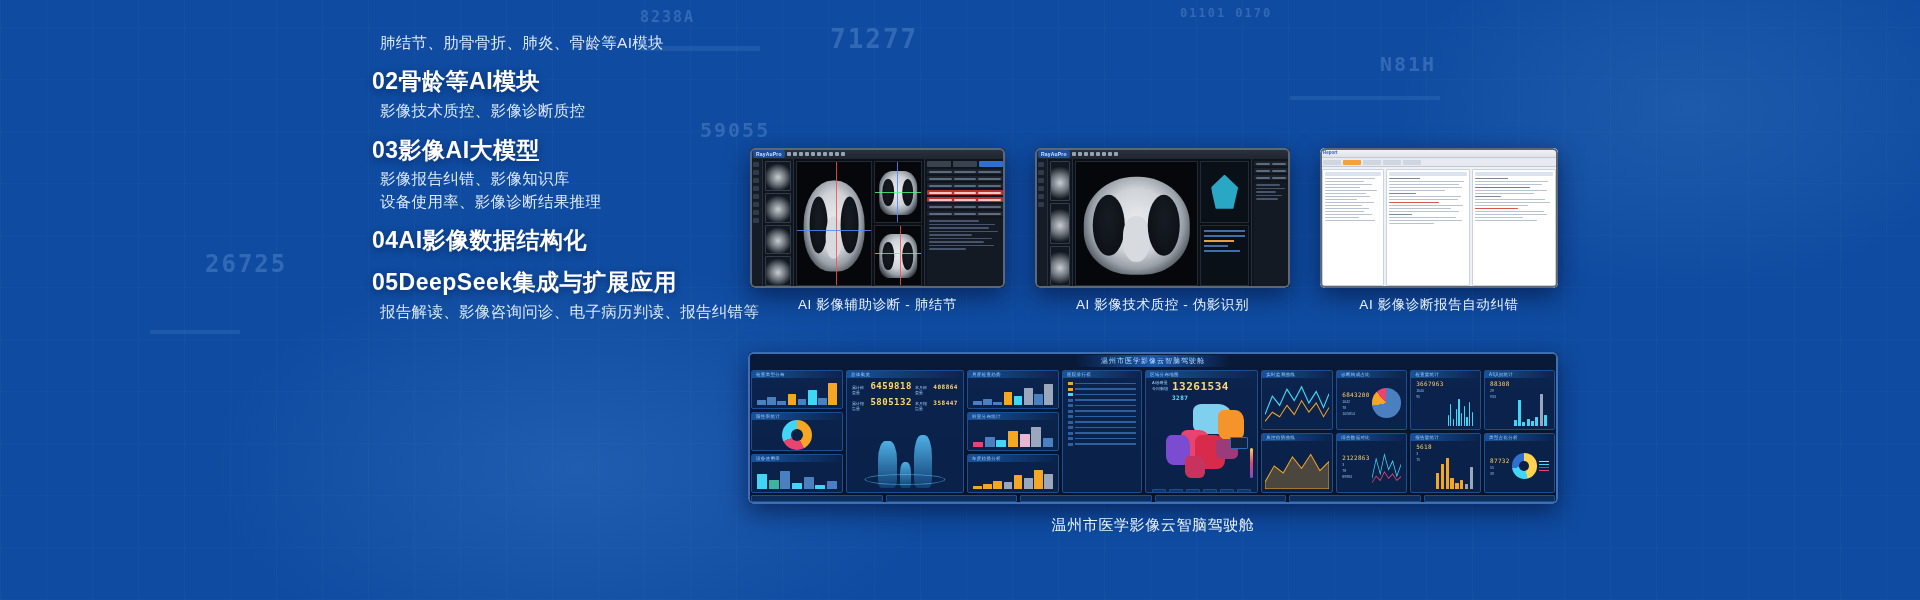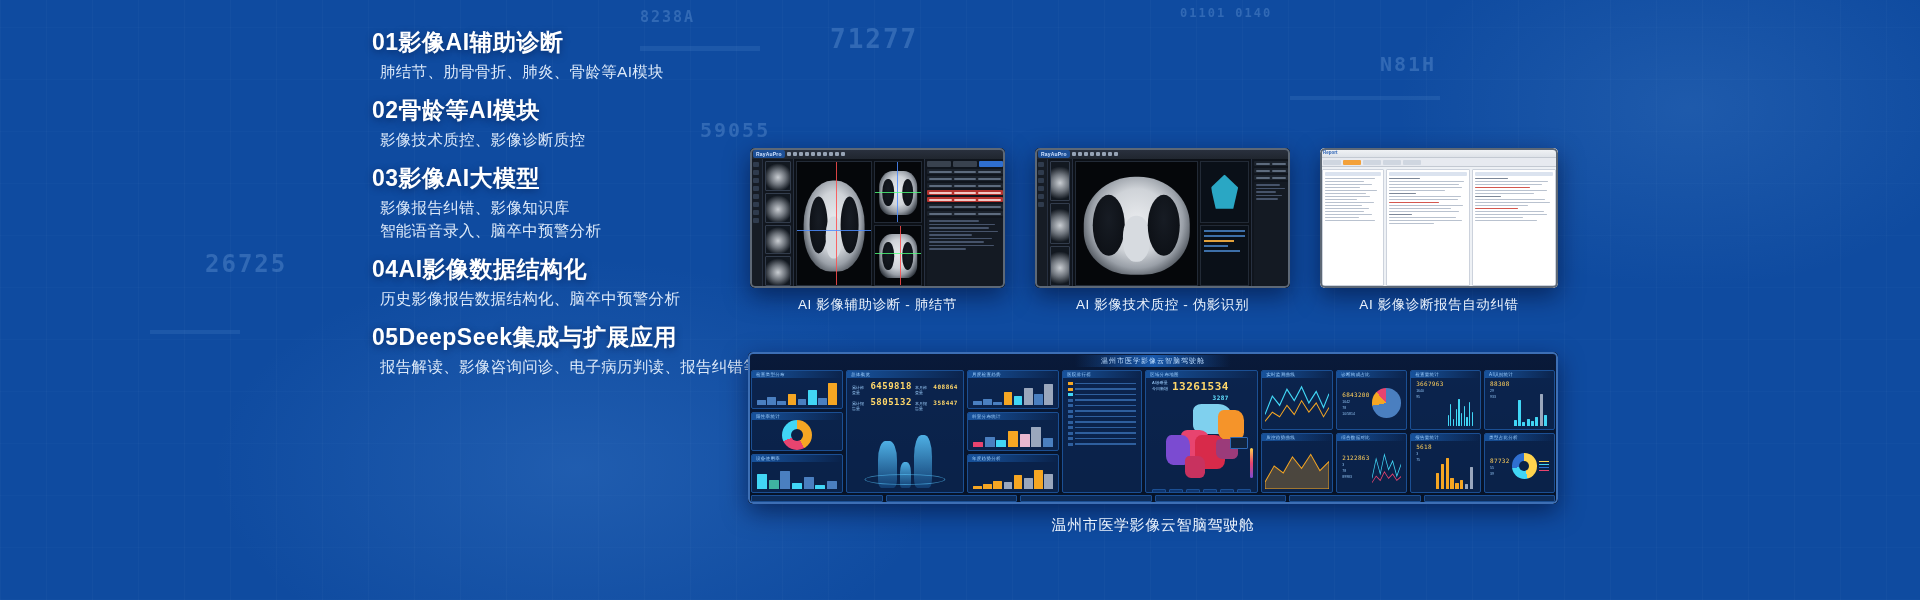--- a/index.html
+++ b/index.html
@@ -139,21 +139,21 @@
          position:relative;overflow:hidden;padding:9px 3px 3px 3px;min-height:0;}
   .panel:before{content:"";position:absolute;left:0;right:0;top:0;height:7px;
          background:linear-gradient(90deg,#17529c,rgba(23,82,156,0));}
   .ph{position:absolute;left:4px;top:1px;font-size:4.5px;color:#9fd0ff;letter-spacing:.3px;}
   .bars{display:flex;align-items:flex-end;gap:1.5px;height:100%;padding:0 2px;}
   .bars i{flex:1;border-radius:.5px;display:block;}
   .pie{border-radius:50%;}
   .donut{border-radius:50%;position:relative;}
   .donut:after{content:"";position:absolute;inset:30%;border-radius:50%;background:#0a2147;}
   .bignum{font-family:"DejaVu Sans Mono","Liberation Mono",monospace;
-          color:#ffd76a;font-size:9px;letter-spacing:.5px;font-weight:700;text-align:right;}
+          color:#ffd76a;font-size:9px;letter-spacing:.5px;font-weight:700;}
   .bignum.cy{color:#62e0ff;font-size:6px;}
   .kpi{font-family:"DejaVu Sans Mono","Liberation Mono",monospace;
        color:#ffcf5c;font-size:6px;letter-spacing:.3px;}
   .holo{position:relative;height:100%;display:flex;align-items:flex-end;justify-content:center;}
   .figure{width:17%;background:linear-gradient(180deg,rgba(90,200,255,.85),rgba(40,140,230,.25));
           border-radius:40% 40% 18% 18%;}
   .ring{position:absolute;bottom:3px;left:50%;transform:translateX(-50%);
         width:72%;height:9px;border-radius:50%;border:1px solid rgba(90,200,255,.55);}
   .mapwrap{position:relative;height:100%;display:flex;align-items:center;justify-content:center;}
   .mp{position:absolute;border-radius:22% 34% 26% 30%;}
@@ -165,54 +165,50 @@
 
 <div id="stage">
   <div class="bg-grid"></div>
   <div class="bg-glow"></div>
 
   <div class="bg-num" style="left:640px;top:8px;font-size:15px;">8238A</div>
   <div class="bg-num" style="left:830px;top:24px;font-size:26px;">71277</div>
   <div class="bg-num" style="left:700px;top:118px;font-size:20px;">59055</div>
   <div class="bg-num" style="left:205px;top:250px;font-size:24px;">26725</div>
   <div class="bg-num" style="left:1380px;top:52px;font-size:20px;">N81H</div>
-  <div class="bg-num" style="left:1180px;top:6px;font-size:12px;">01101 0140</div>
+  <div class="bg-num" style="left:1180px;top:6px;font-size:12px;">01101 0170</div>
   <div class="bg-bar" style="left:640px;top:46px;width:120px;height:5px;"></div>
   <div class="bg-bar" style="left:1290px;top:96px;width:150px;height:4px;"></div>
   <div class="bg-bar" style="left:150px;top:330px;width:90px;height:4px;"></div>
 
   <div class="left">
 
     <div class="item">
-      <p class="item-title"><span>01</span><span>影像AI辅助诊断</span></p>
       <p class="item-sub">
         <span class="line">肺结节、肋骨骨折、肺炎、骨龄等AI模块</span>
       </p>
     </div>
 
     <div class="item">
       <p class="item-title"><span>02</span><span>骨龄等AI模块</span></p>
       <p class="item-sub">
         <span class="line">影像技术质控、影像诊断质控</span>
       </p>
     </div>
 
     <div class="item">
       <p class="item-title"><span>03</span><span>影像AI大模型</span></p>
       <p class="item-sub">
         <span class="line">影像报告纠错、影像知识库</span>
-        <span class="line">智能语音录入、脑卒中预警分析</span>
+        <span class="line">设备使用率、影像诊断结果推理</span>
       </p>
     </div>
 
     <div class="item">
       <p class="item-title"><span>04</span><span>AI影像数据结构化</span></p>
-      <p class="item-sub">
-        <span class="line">历史影像报告数据结构化、脑卒中预警分析</span>
-      </p>
     </div>
 
     <div class="item">
       <p class="item-title"><span>05</span><span>DeepSeek集成与扩展应用</span></p>
       <p class="item-sub">
         <span class="line">报告解读、影像咨询问诊、电子病历判读、报告纠错等</span>
       </p>
     </div>
   </div>
 

